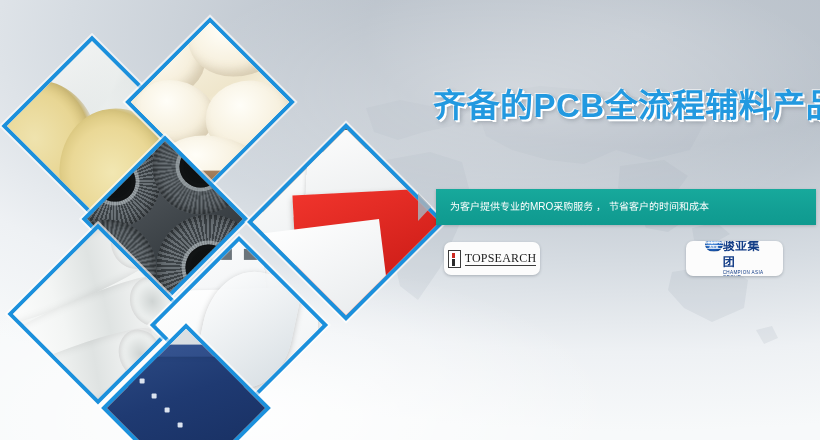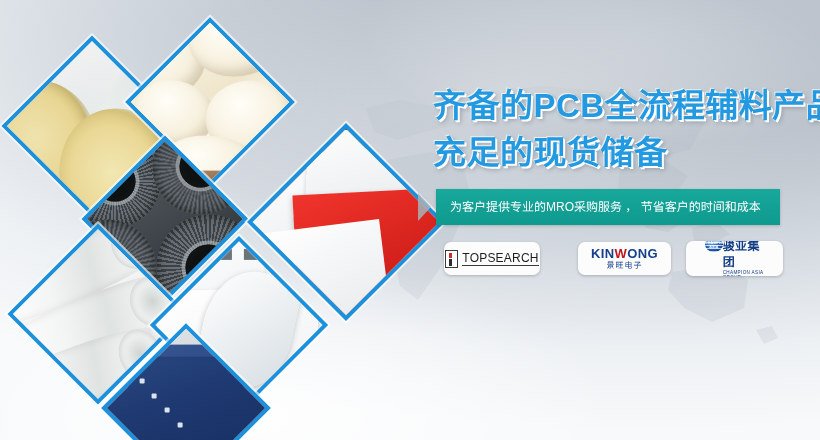--- a/index.html
+++ b/index.html
@@ -168,24 +168,24 @@
        2px 2px 0 #ffffff,
        1px 1px 0 #ffffff,
       -1px -1px 0 rgba(255,255,255,.7),
        3px 3px 4px rgba(90,100,110,.45);
     white-space:nowrap;
   }
   #headline .l2{display:block;}
 
   #subtitle{
     position:absolute;left:6px;top:189px;
-    width:344px;height:36px;
+    width:380px;height:36px;
     background:linear-gradient(180deg,#17a99c 0%, #13a095 50%, #0f9a8f 100%);
     color:#ffffff;
-    font-size:12px;
+    font-size:10px;
     line-height:36px;
     padding-left:14px;
     box-sizing:border-box;
     white-space:nowrap;
     box-shadow:0 1px 3px rgba(0,0,0,.18);
   }
   
   #chevron{
     position:absolute;left:-12px;top:193px;
     width:0;height:0;
@@ -208,21 +208,21 @@
   .lg2{left:148px;top:242px;width:93px;height:33px;}
   .lg3{left:256px;top:241px;width:97px;height:35px;}
   .lg4{left:14px;top:290px;width:96px;height:35px;}
 
   
   .ts-wrap{display:flex;align-items:center;gap:4px;}
   .ts-mark{width:13px;height:18px;border:1.6px solid #3a3a3a;background:#fff;
      position:relative;box-sizing:border-box;}
   .ts-mark::before{content:"";position:absolute;left:3px;top:2px;width:3px;height:5px;background:#cc2a22;}
   .ts-mark::after{content:"";position:absolute;left:3px;top:8px;width:3px;height:7px;background:#2b2b2b;}
-  .ts-text{font-family:Liberation Sans, sans-serif;font-size:12px;color:#1d1d1d;letter-spacing:.2px;
+  .ts-text{font-family:Liberation Serif, serif;font-size:12px;color:#1d1d1d;letter-spacing:.2px;
      border-bottom:1.4px solid #3a3a3a;padding-bottom:1px;line-height:1;}
 
   
   .kw{text-align:center;line-height:1;}
   .kw-main{font-size:13px;font-weight:700;color:#153f8f;letter-spacing:.4px;}
   .kw-main .w{color:#c3151b;}
   .kw-sub{font-size:8px;color:#153f8f;margin-top:2px;letter-spacing:1px;}
 
   
   .ca{display:flex;gap:0;padding:0 19px;}
@@ -359,42 +359,33 @@
           <div class="dot d4"></div>
       </div>
     </div>
 
   </div>
 
   <div id="content">
 
     <div id="headline">
       <span class="l1">齐备的PCB全流程辅料产品、</span>
-      <span class="l2">充足的现货储备</span>
     </div>
 
     <div id="chevron"></div>
 
     <div id="subtitle">为客户提供专业的MRO采购服务 ， 节省客户的时间和成本</div>
 
     <div class="logo lg1">
       <div class="ts-wrap">
         <span class="ts-mark"></span>
         <span class="ts-text">TOPSEARCH</span>
       </div>
     </div>
 
-    <div class="logo lg2">
-      <div class="kw">
-        <div class="kw-main">
-          <span>KIN</span><span class="w">W</span><span>ONG</span>
-        </div>
-        <div class="kw-sub">景旺电子</div>
-      </div>
-    </div>
 
     <div class="logo lg3">
       <div class="ca">
         <span class="ca-globe">
           <span>CHAMPION ASIA</span>
         </span>
         <span class="ca-txt">
           <span class="ca-cn">骏亚集团</span>
           <span class="ca-en" style="display:block">CHAMPION ASIA GROUP</span>
         </span>

